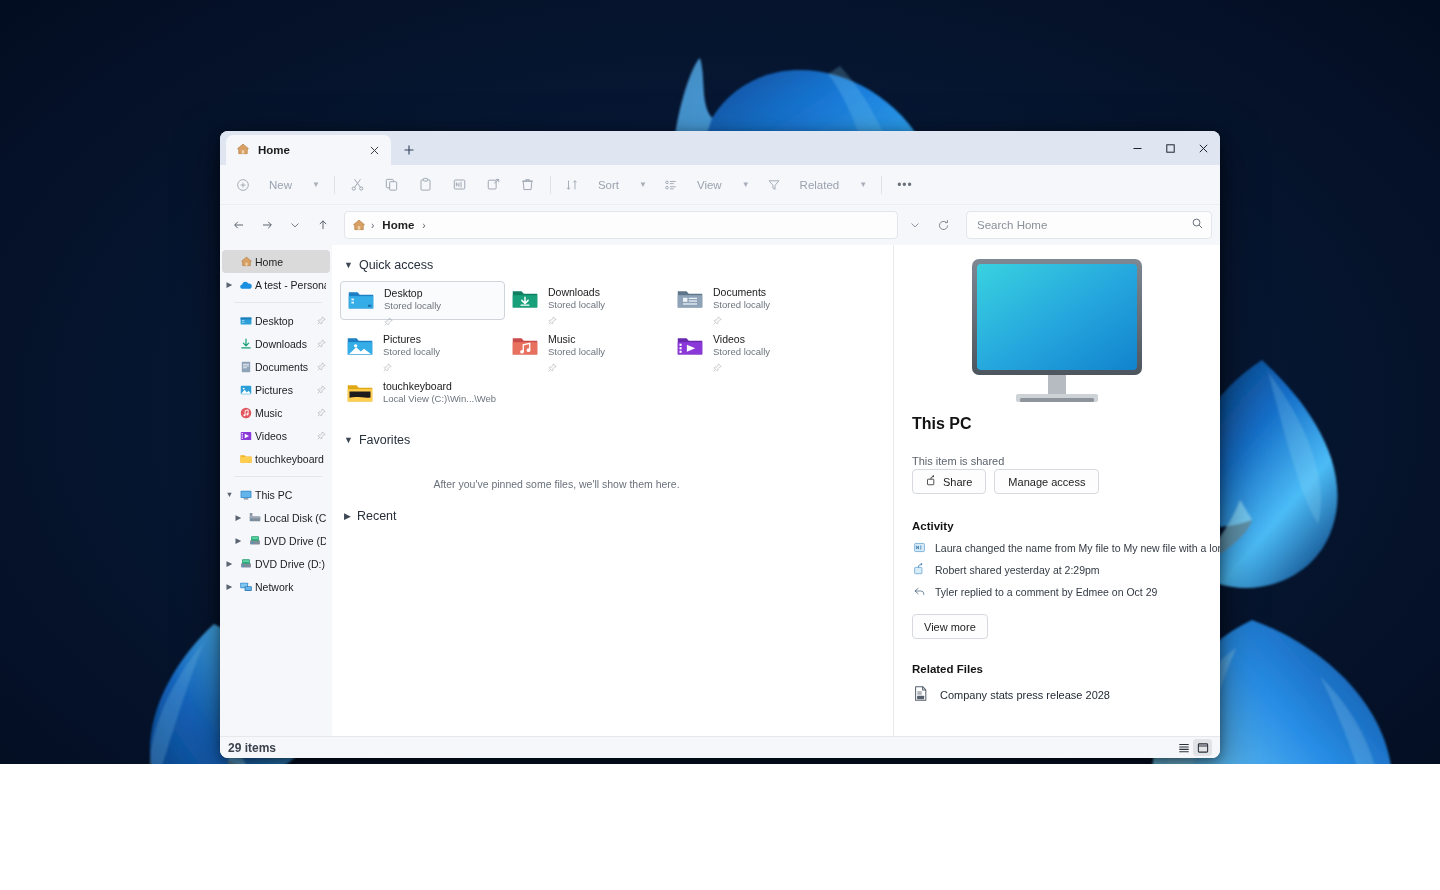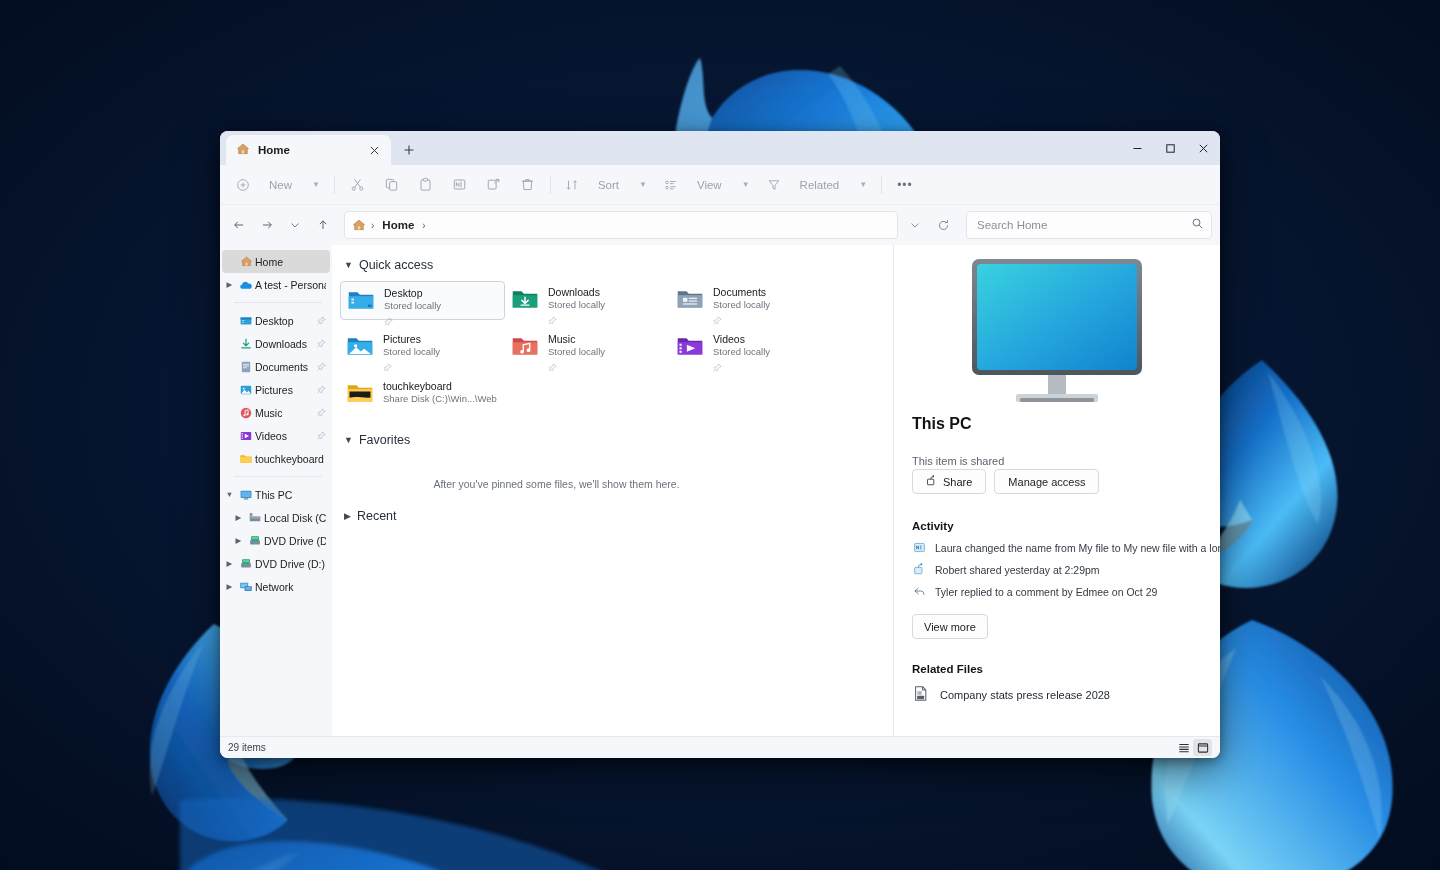--- a/index.html
+++ b/index.html
@@ -6,21 +6,21 @@
 
   html, body {
     width: 1440px; height: 890px;
     overflow: hidden;
     font-family: "Liberation Sans", sans-serif;
   }
 
   
   #desktop {
     position: relative;
-    width: 1440px; height: 870px;
+    width: 1440px; height: 764px;
     background: #041028;
     overflow: hidden;
   }
   #wallpaper-svg { position: absolute; inset: 0; width: 1440px; height: 890px; }
 
   
   #explorer-window {
     position: absolute;
     left: 220px; top: 131px;
     width: 1000px; height: 627px;
@@ -274,21 +274,21 @@
   .dp-related { display: flex; align-items: center; gap: 11px; font-size: 11px; color: #1f2630; }
 
   
   .statusbar {
     height: 22px;
     background: #f5f7fb;
     border-top: 1px solid #e6e8ec;
     display: flex; align-items: center;
     padding: 0 8px;
     flex: none;
-    font-size: 10px; color: #3d444e;
+    font-size: 12px; color: #3d444e; font-weight: bold;
   }
   .sb-spacer { flex: 1; }
   .sb-viewbtn {
     width: 19px; height: 17px;
     display: flex; align-items: center; justify-content: center;
     border-radius: 3px; color: #2a3039;
   }
   .sb-viewbtn.active { background: rgba(0,0,0,.08); }
 </style>
 </head>
@@ -902,21 +902,21 @@
           <div class="tile" style="width:200px;">
             <span class="tile-ico">
               <svg width="28" height="28" viewBox="0 0 32 32">
                   <path d="M2 7 L12 7 L14.6 10 L30 10 L30 25.6 L2 25.6 Z" fill="#e0a814"></path>
                   <path d="M2 11.6 L30 11.6 L30 25.6 L2 25.6 Z" fill="#ffce4f"></path>
                   <path d="M4 14.4 L28 14.4 L28 21 C22 22.4 12 19.2 4 21.4 Z" fill="#1c1c1c"></path>
                 </svg>
             </span>
             <div class="tile-text">
               <div class="tile-name">touchkeyboard</div>
-              <div class="tile-sub">Share Disk (C:)\Win...\Web</div>
+              <div class="tile-sub">Local View (C:)\Win...\Web</div>
             </div>
           </div>
         </div>
 
         <div class="group-header" style="margin-top:8px;">
           <span class="gchev">▼</span>
           <span>Favorites</span>
         </div>
         <div class="empty-msg">After you've pinned some files, we'll show them here.</div>
 

